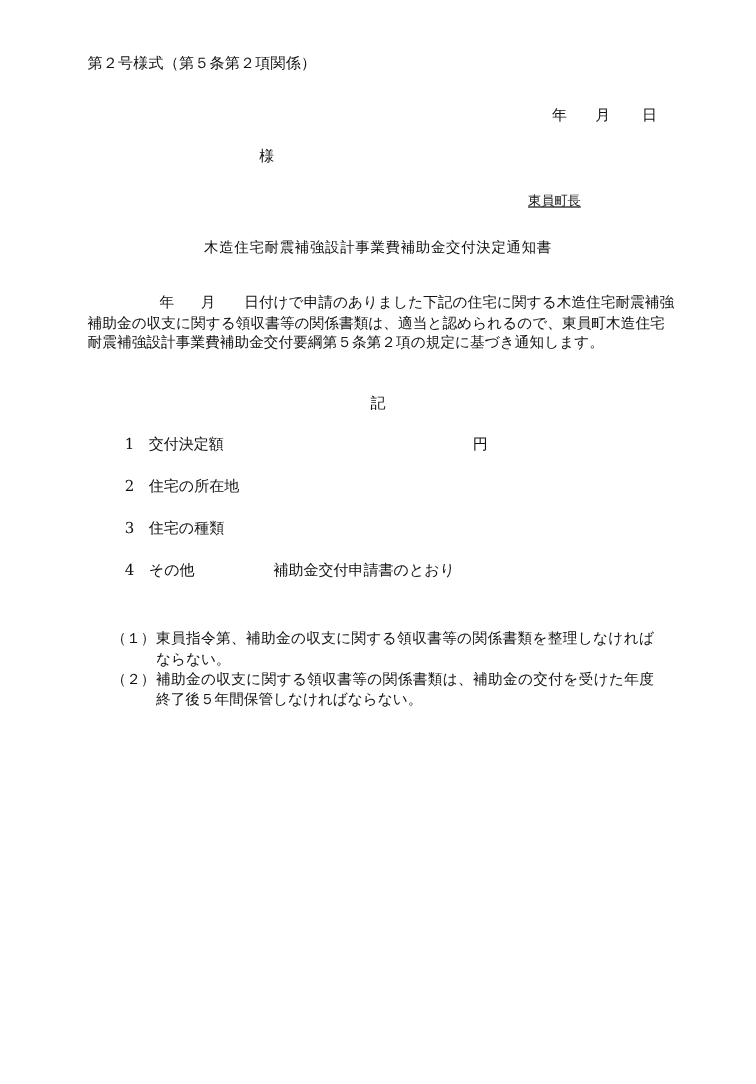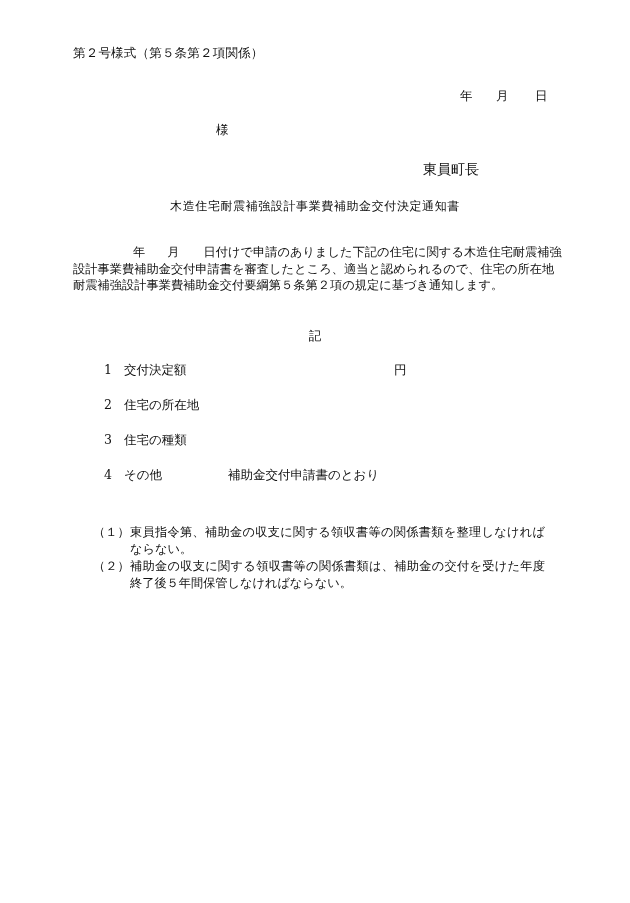--- a/index.html
+++ b/index.html
@@ -64,23 +64,24 @@
   .date-row .d-m { position: absolute; left: 36px; top: 0; }
   .date-row .d-d { position: absolute; left: 75px; top: 0; }
 
   .addressee {
     left: 216px;
     top: 124px;
     font-size: 12.5px;
   }
 
   .issuer {
-    left: 423px;
+    left: 440px;
     top: 162px;
-    font-size: 14px;
+    font-size: 11px;
+    text-decoration: underline;
   }
 
   
   .doc-title {
     left: 0;
     top: 200px;
     width: 630px;
     text-align: center;
     font-size: 12px;
     letter-spacing: 0.6px;
@@ -189,21 +190,21 @@
   </div>
 
   <div class="t addressee">様</div>
 
   <div class="t issuer">東員町長</div>
 
   <div class="t doc-title">木造住宅耐震補強設計事業費補助金交付決定通知書</div>
 
   <div class="blk body-block">
     <div class="body-line first"><span class="ind-year">年</span><span class="sp-m">月</span><span class="sp-d">日付けで申請のありました下記の住宅に関する木造住宅耐震補強</span></div>
-    <div class="body-line">設計事業費補助金交付申請書を審査したところ、適当と認められるので、住宅の所在地</div>
+    <div class="body-line">補助金の収支に関する領収書等の関係書類は、適当と認められるので、東員町木造住宅</div>
     <div class="body-line">耐震補強設計事業費補助金交付要綱第５条第２項の規定に基づき通知します。</div>
   </div>
 
   <div class="t ki">記</div>
 
   <div class="blk items">
 
     <div class="item">
       <span class="num">1</span>
       <span class="label">交付決定額</span>

